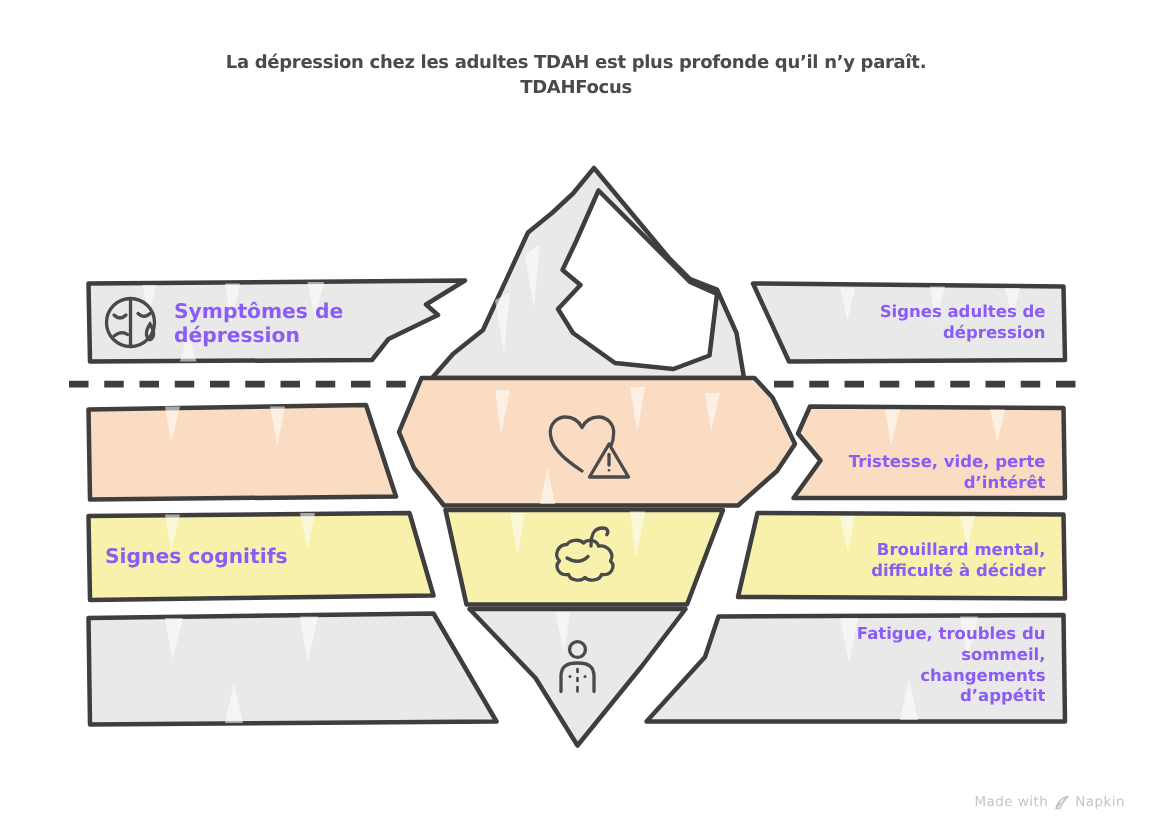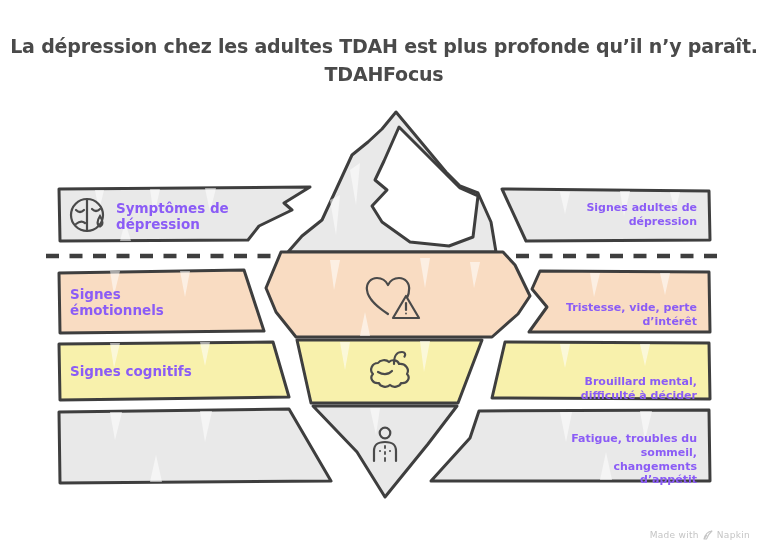--- a/index.html
+++ b/index.html
@@ -3,21 +3,21 @@
 <meta charset="utf-8">
 <style>
   html,body{margin:0;padding:0;background:#fff;}
   #canvas{
     position:relative;width:768px;height:558px;background:#ffffff;
     font-family:"DejaVu Sans","Liberation Sans",sans-serif;overflow:hidden;
   }
   #diagram-svg{position:absolute;left:0;top:0;}
   .title{
     position:absolute;top:33px;left:0;width:768px;text-align:center;
-    font-size:19px;font-weight:700;color:#4a4a4a;line-height:1.45;letter-spacing:-0.2px;
+    font-size:12px;font-weight:700;color:#4a4a4a;line-height:1.45;letter-spacing:-0.2px;
   }
   .label{position:absolute;color:#8b5cf6;font-weight:700;}
   .label-left{font-size:13.5px;line-height:1.22;text-align:left;}
   .label-right{font-size:11px;line-height:1.25;text-align:right;}
   .footer{
     position:absolute;right:18px;bottom:18px;display:flex;align-items:center;gap:4px;
     font-size:9px;color:#c5c5c5;letter-spacing:0.3px;font-weight:500;
   }
   .footer svg{display:block;}
 </style>
@@ -123,27 +123,26 @@
   </svg>
 
   <div class="title">
     <div>La dépression chez les adultes TDAH est plus profonde qu’il n’y paraît.</div>
     <div>TDAHFocus</div>
   </div>
 
   <div class="label label-left" style="left:116px;top:200px;width:125px;">Symptômes de dépression</div>
   <div class="label label-right" style="right:71px;top:201px;width:125px;">Signes adultes de dépression</div>
 
-  <div class="label label-left" style="left:70px;top:286px;width:110px;">Signes émotionnels</div>
   <div class="label label-right" style="right:71px;top:288px;width:150px;margin-top:13px;">Tristesse, vide, perte d’intérêt</div>
 
   <div class="label label-left" style="left:70px;top:363px;width:200px;">Signes cognitifs</div>
-  <div class="label label-right" style="right:71px;top:375px;width:142px;">Brouillard mental, difficulté à décider</div>
+  <div class="label label-right" style="right:71px;top:360px;width:142px;">Brouillard mental, difficulté à décider</div>
 
-  <div class="label label-right" style="right:71px;top:432px;width:132px;margin-left:33px;">Fatigue, troubles du sommeil, changements d’appétit</div>
+  <div class="label label-right" style="right:71px;top:416px;width:132px;margin-left:33px;">Fatigue, troubles du sommeil, changements d’appétit</div>
 
   <div class="footer">
     <span>Made with</span>
     <svg width="10" height="10" viewBox="0 0 10 10">
       <path d="M 1,9 C 2,5 5,1.5 9,1 C 6.5,3 5,5.5 3.5,9 Z M 1,9 L 4,5" fill="none" stroke="#c5c5c5" stroke-width="1.1" stroke-linejoin="round"></path>
     </svg>
     <span>Napkin</span>
   </div>
 
 </div>

